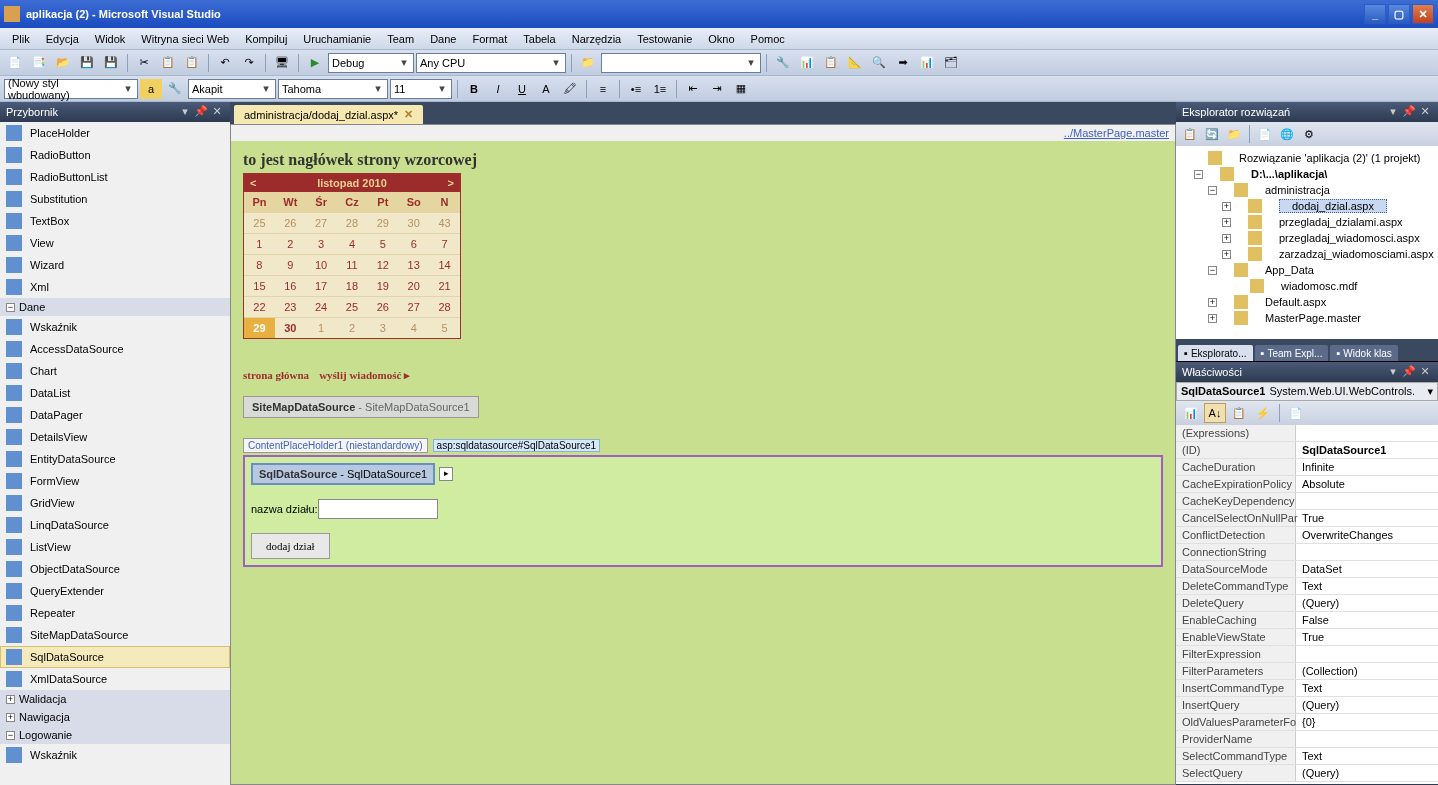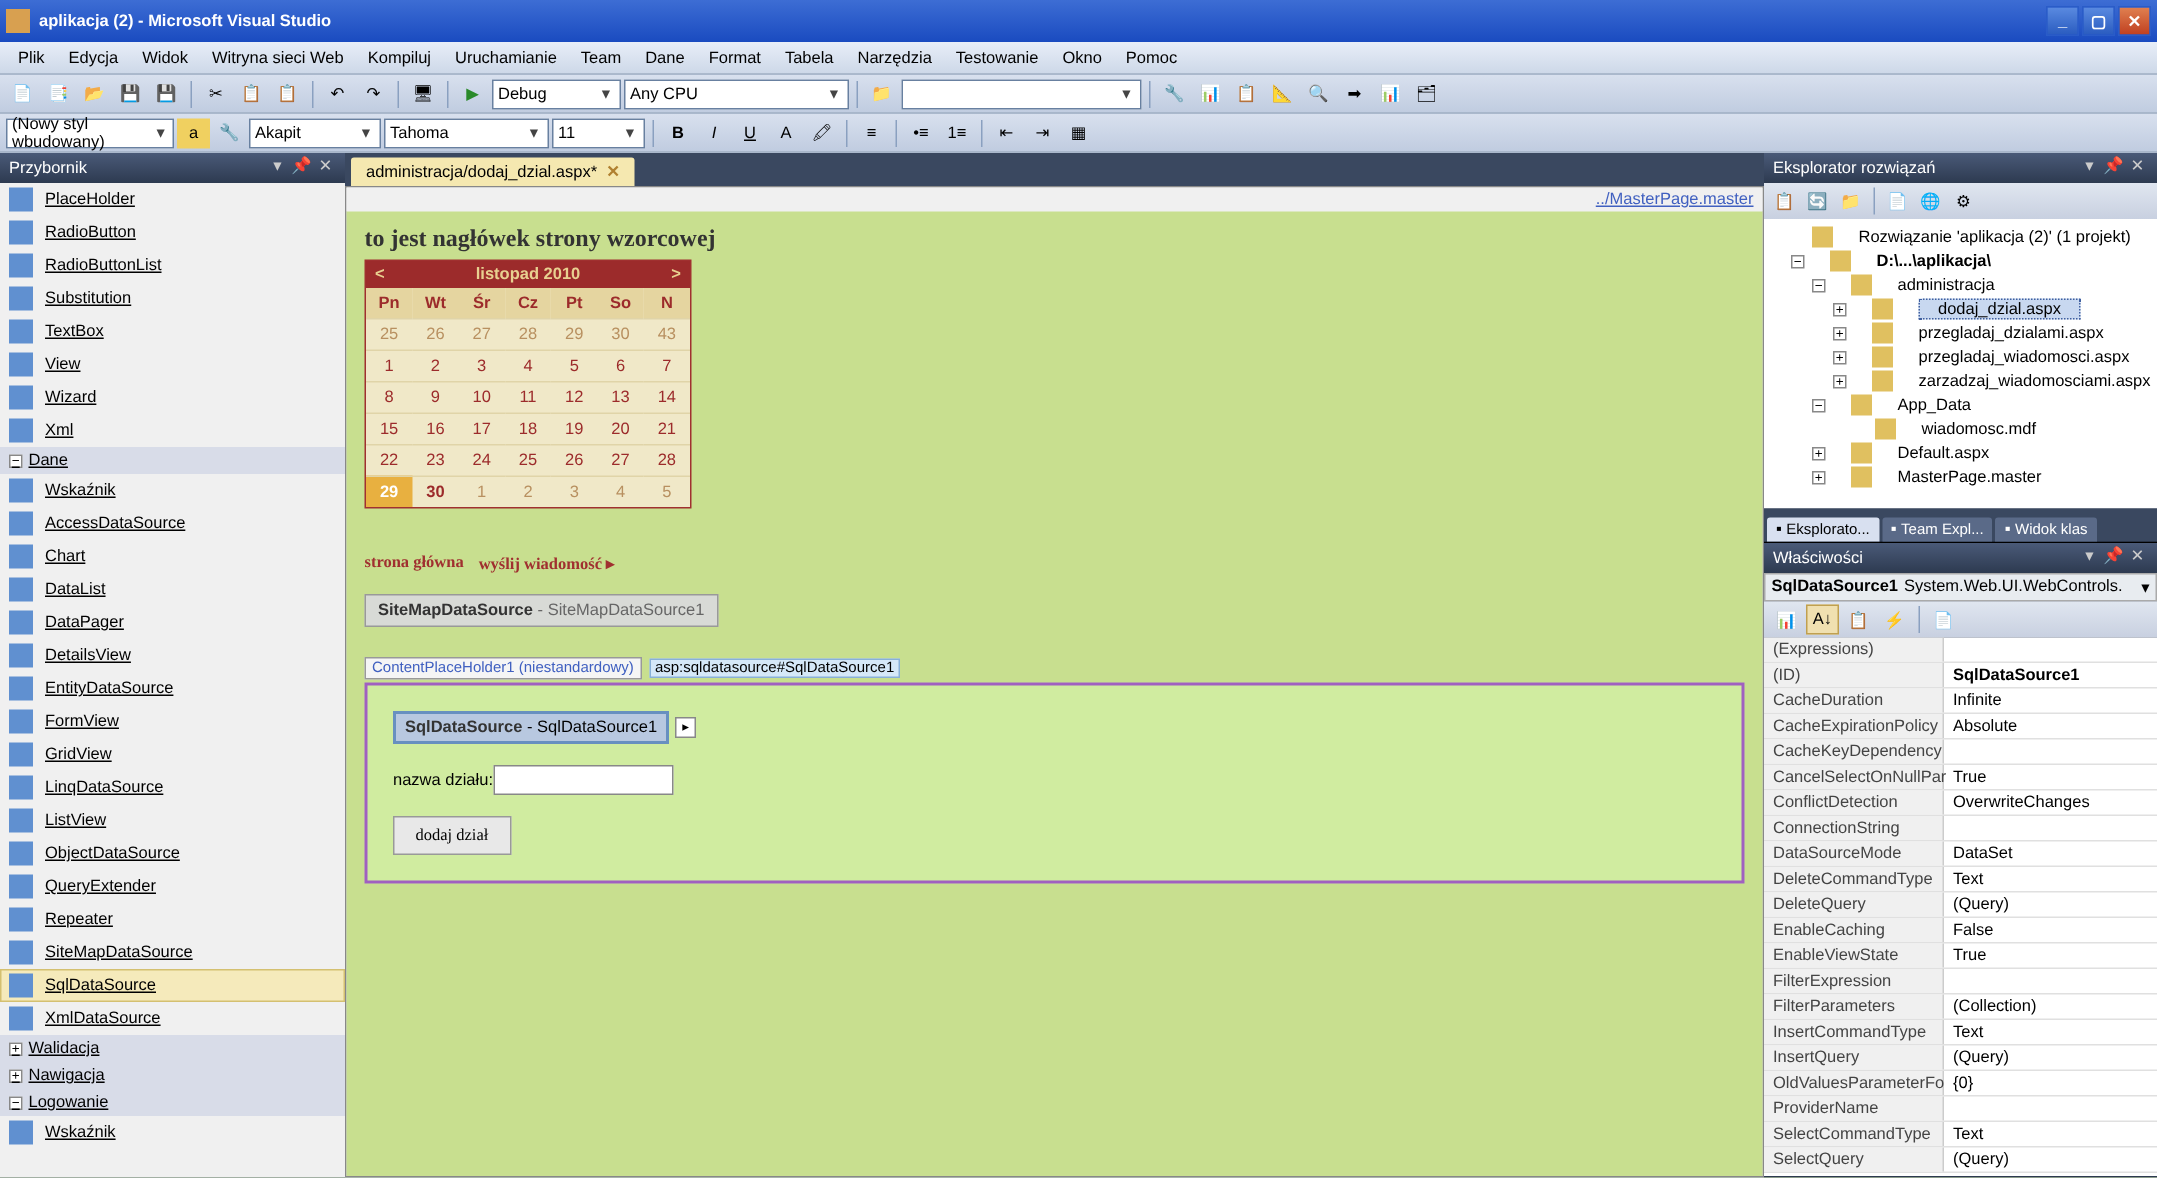--- a/index.html
+++ b/index.html
@@ -27,21 +27,21 @@
 .main-layout { display: flex; height: calc(785px - 28px - 22px - 26px - 26px); }
 
 
 .panel { display: flex; flex-direction: column; background: #2d3a50; }
 .panel-header { background: linear-gradient(#4a5a78, #2d3a50); color: white; padding: 3px 6px; display: flex; align-items: center; height: 20px; }
 .panel-header .spacer { flex: 1; }
 .panel-header .hbtn { width: 14px; height: 14px; margin-left: 2px; color: #ccc; cursor: pointer; text-align: center; line-height: 12px; }
 .panel-body { flex: 1; background: #e8ecf4; overflow: auto; }
 
 .toolbox { width: 230px; }
-.toolbox-list { background: #f0f0f0; text-decoration: underline; }
+.toolbox-list { background: #f0f0f0; }
 .toolbox-item { display: flex; align-items: center; padding: 3px 6px; cursor: pointer; gap: 8px; }
 .toolbox-item.selected { background: #f5eabb; border: 1px solid #d4c070; padding: 2px 5px; }
 .toolbox-item .ticon { width: 16px; height: 16px; background: #6090d0; display: inline-block; }
 .toolbox-cat { background: #d8dce8; padding: 3px 6px; font-weight: normal; cursor: pointer; display: flex; align-items: center; gap: 4px; }
 .toolbox-cat .exp { width: 9px; height: 9px; border: 1px solid #888; background: white; text-align: center; line-height: 7px; font-size: 9px; }
 
 
 .editor-area { flex: 1; display: flex; flex-direction: column; background: #8b9cb0; }
 .doc-tabs { background: #3a4860; height: 22px; display: flex; align-items: flex-end; padding: 0 4px; }
 .doc-tab { background: #f5e8b0; padding: 3px 10px; border-radius: 2px 2px 0 0; display: flex; align-items: center; gap: 6px; cursor: pointer; }
@@ -69,21 +69,21 @@
 .ds-control b { color: #333; }
 .ds-control span { color: #666; }
 
 .cph-label { background: #f5f5f5; border: 1px solid #999; color: #4060c0; padding: 1px 4px; display: inline-block; margin-top: 10px; font-size: 10px; }
 .ds-tag { background: #d5e8f8; border: 1px solid #88b0d8; padding: 0 3px; font-size: 10px; display: inline-block; margin-left: 2px; }
 .sqlds-row { display: flex; align-items: center; margin-top: 0; }
 .sqlds-box { background: #b8c8e0; border: 2px solid #6890c0; padding: 3px 6px; }
 .sqlds-box b { color: #333; }
 .action-btn { width: 14px; height: 14px; border: 1px solid #888; background: white; text-align: center; line-height: 10px; margin-left: 4px; cursor: pointer; font-size: 9px; }
 
-.content-region { border: 2px solid #a060c0; padding: 17px; margin-top: 2px; background: #d0eca0; }
+.content-region { border: 2px solid #a060c0; padding: 6px; margin-top: 2px; background: #d0eca0; }
 .form-row { display: flex; align-items: center; gap: 0; font-family: Georgia, serif; }
 .form-row input { width: 120px; height: 20px; border: 1px solid #888; }
 .form-btn { margin-top: 14px; padding: 6px 14px; border: 1px solid #999; background: #e8e8e8; font-family: Georgia, serif; cursor: pointer; }
 
 
 .right-column { width: 262px; display: flex; flex-direction: column; }
 .sol-panel { height: 260px; border-bottom: 1px solid #000; }
 .sol-toolbar { background: linear-gradient(#e0e6f0, #c8d0e0); height: 24px; display: flex; align-items: center; padding: 0 4px; gap: 2px; }
 .sol-toolbar .tbtn { width: 20px; height: 18px; }
 .tree { background: white; padding: 4px; height: calc(100% - 20px - 24px - 22px); overflow: auto; }
@@ -175,21 +175,21 @@
   <span class="tbtn">📊</span>
   <span class="tbtn">📋</span>
   <span class="tbtn">📐</span>
   <span class="tbtn">🔍</span>
   <span class="tbtn">➡</span>
   <span class="tbtn">📊</span>
   <span class="tbtn">🗂</span>
 </div>
 
 <div class="toolbar">
-  <span class="tcombo" style="width:112px">
+  <span class="tcombo" style="width:134px">
       <span>(Nowy styl wbudowany)</span>
       <span class="dd">▾</span>
     </span>
   <span class="tbtn" style="background:#f0d060">a</span>
   <span class="tbtn">🔧</span>
   <span class="tcombo" style="width:88px">
       <span>Akapit</span>
       <span class="dd">▾</span>
     </span>
   <span class="tcombo" style="width:110px">

